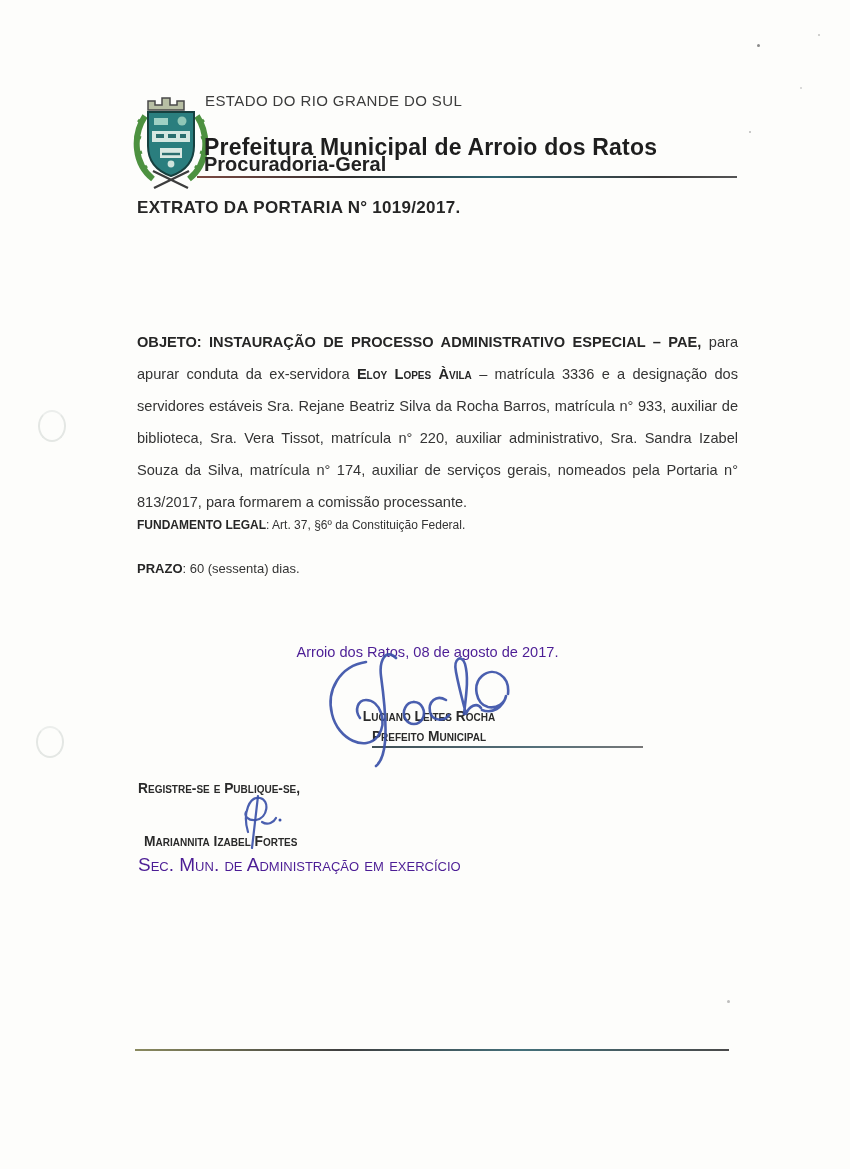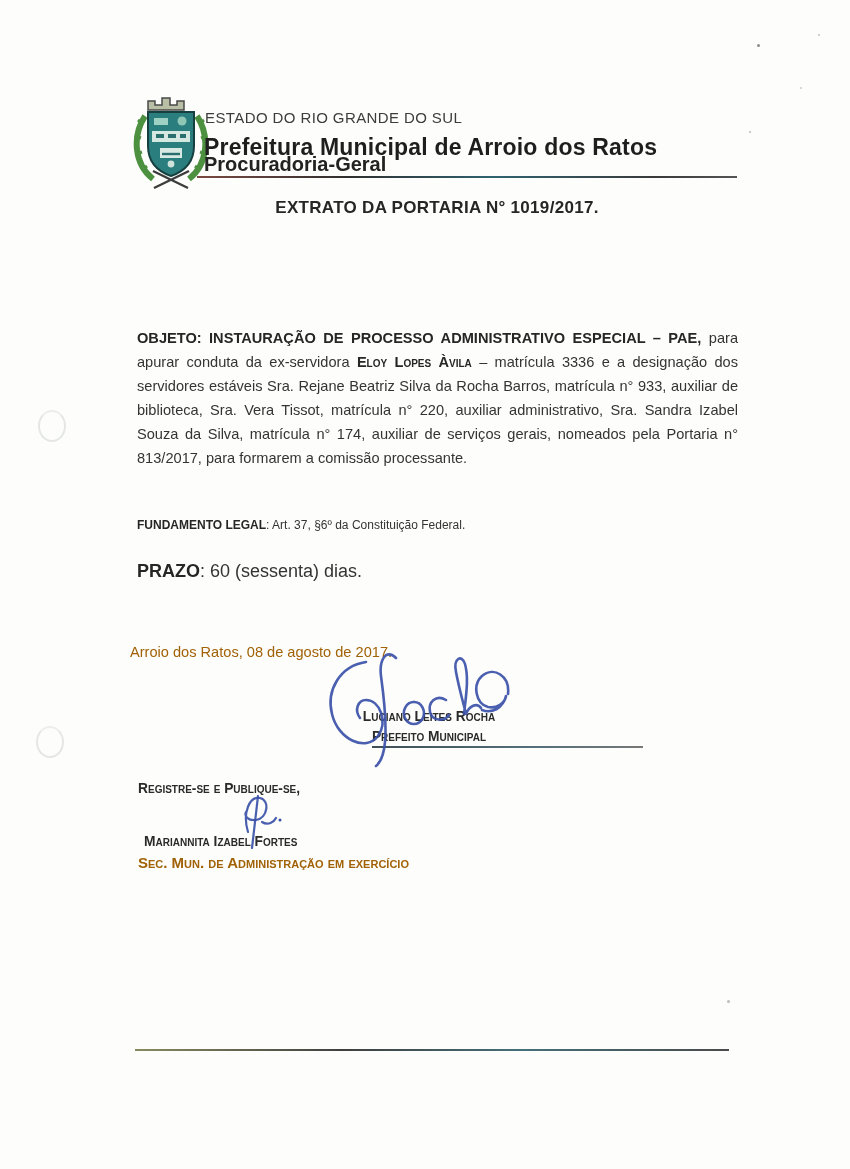--- a/index.html
+++ b/index.html
@@ -4,48 +4,48 @@
 <style>
   html,body{margin:0;padding:0;}
   .page{
     position:relative; width:850px; height:1169px;
     background:#fdfdfb;
     font-family:"Liberation Sans", sans-serif;
     color:#333; overflow:hidden;
   }
   
   .coat{position:absolute; left:132px; top:84px; width:78px; height:108px;}
-  .hdr-state{position:absolute; left:205px; top:109px; font-size:15px; letter-spacing:.4px; color:#3c3c3c;}
+  .hdr-state{position:absolute; left:205px; top:92px; font-size:15px; letter-spacing:.4px; color:#3c3c3c;}
   .hdr-muni{position:absolute; left:204px; top:114px; font-size:23px; font-weight:bold; color:#1e1e1e; letter-spacing:.2px;margin-top:20px;}
   .hdr-dept{position:absolute; left:204px; top:147px; font-size:20px; font-weight:bold; color:#222;margin-top:6px;}
   .hdr-rule{position:absolute; left:197px; top:176px; width:540px; height:2px;
     background:linear-gradient(90deg,#7c4a42,#2f2f2f 28%,#2f6370 55%,#3a3a3a 85%,#555);}
   
-  .doc-title{position:absolute; left:137px; top:198px; width:600px; text-align:center;
+  .doc-title{position:absolute; left:137px; top:198px; width:600px; 
     font-size:17px; font-weight:bold; color:#262626; letter-spacing:.3px;}
   
   .para{position:absolute; left:137px; top:326px; width:601px;
-    font-size:14.6px; line-height:24px; text-align:justify; color:#343434;}
+    font-size:14.6px; line-height:32px; text-align:justify; color:#343434;}
   .b{font-weight:bold; color:#262626;}
   .sc{font-variant:small-caps;}
   .line-fund{position:absolute; left:137px; top:518px; font-size:12px; color:#343434;}
-  .line-prazo{position:absolute; left:137px; top:561px; font-size:18px; color:#343434;}
+  .line-prazo{position:absolute; left:137px; top:561px; font-size:13px; color:#343434;}
   
-  .dateline{position:absolute; left:130px; top:644px; width:595px; 
-    font-size:14.6px; color:#a16207;}
+  .dateline{position:absolute; left:130px; top:644px; width:595px; text-align:center;
+    font-size:14.6px; color:#4c1d95;}
   .sig-mayor{position:absolute; left:322px; top:650px; width:190px; height:118px; z-index:3;}
   .mayor-block{position:absolute; left:129px; top:709px; width:600px; text-align:center; z-index:2;}
   .mayor-name{font-size:13.8px; font-weight:bold; color:#2a2a2a;}
   .mayor-title{font-size:13.8px; font-weight:bold; color:#2a2a2a; margin-top:5px;}
   .sign-line{position:absolute; left:372px; top:746px; width:271px; height:1.5px;
     background:linear-gradient(90deg,#3f4f55,#54707a 60%,#777); z-index:1;}
   .closing{position:absolute; left:138px; top:781px; font-size:13.8px; font-weight:bold; color:#2a2a2a;text-align:center;}
   .sig-sec{position:absolute; left:228px; top:792px; width:62px; height:58px; z-index:3;}
   .sec-name{position:absolute; left:144px; top:834px; font-size:13.8px; font-weight:bold; color:#2a2a2a; z-index:2;}
-  .sec-title{position:absolute; left:138px; top:854px; font-size:15px; font-weight:bold; color:#a16207;}
+  .sec-title{position:absolute; left:138px; top:854px; font-size:19px; font-weight:normal; color:#4c1d95;}
   
   .footer-rule{position:absolute; left:135px; top:1049px; width:594px; height:1.6px;
     background:linear-gradient(90deg,#8a8a5f,#3f3f3f 35%,#44707a 65%,#4a4a4a);}
   
   .hole{position:absolute; width:24px; height:28px; border-radius:50%;
     border:2px solid #e4e7e4; border-top-color:#eceeec; background:transparent;}
   .hole1{left:38px; top:410px;}
   .hole2{left:36px; top:726px;}
   .speck{position:absolute; border-radius:50%; background:#8a8a8a;}
   svg{display:block;}

